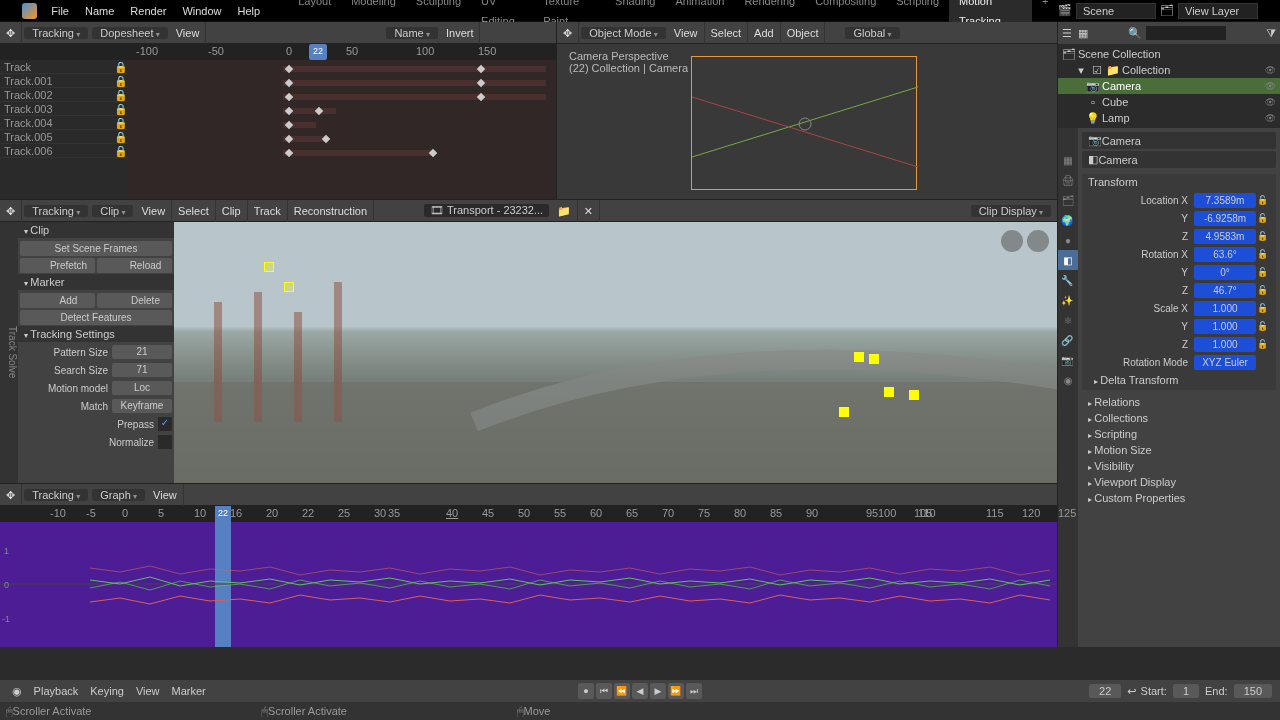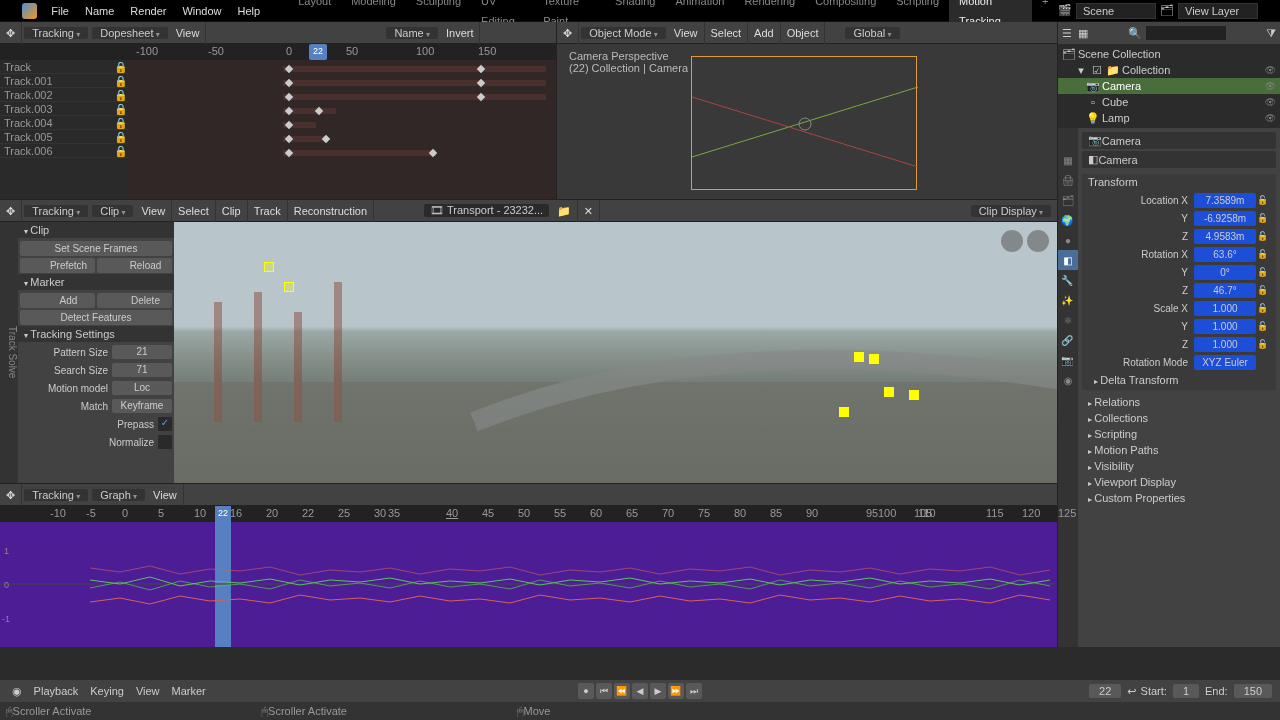--- a/index.html
+++ b/index.html
@@ -343,21 +343,21 @@
           <div class="prop-row">
               <div class="lbl">Rotation Mode</div>
               <div class="val" style="width:62px">XYZ Euler</div>
               <div class="lock"></div>
             </div>
           <div class="prop-exp">Delta Transform</div>
         </div>
         <div class="prop-exp">Relations</div>
         <div class="prop-exp">Collections</div>
         <div class="prop-exp">Scripting</div>
-        <div class="prop-exp">Motion Paths</div>
+        <div class="prop-exp">Motion Size</div>
         <div class="prop-exp">Visibility</div>
         <div class="prop-exp">Viewport Display</div>
         <div class="prop-exp">Custom Properties</div>
       </div>
     </div>
   </div>
 
   <div class="clip">
     <div class="header-row" style="position:absolute;top:0;left:0;right:0;z-index:2">
       <div class="btn">✥</div>

